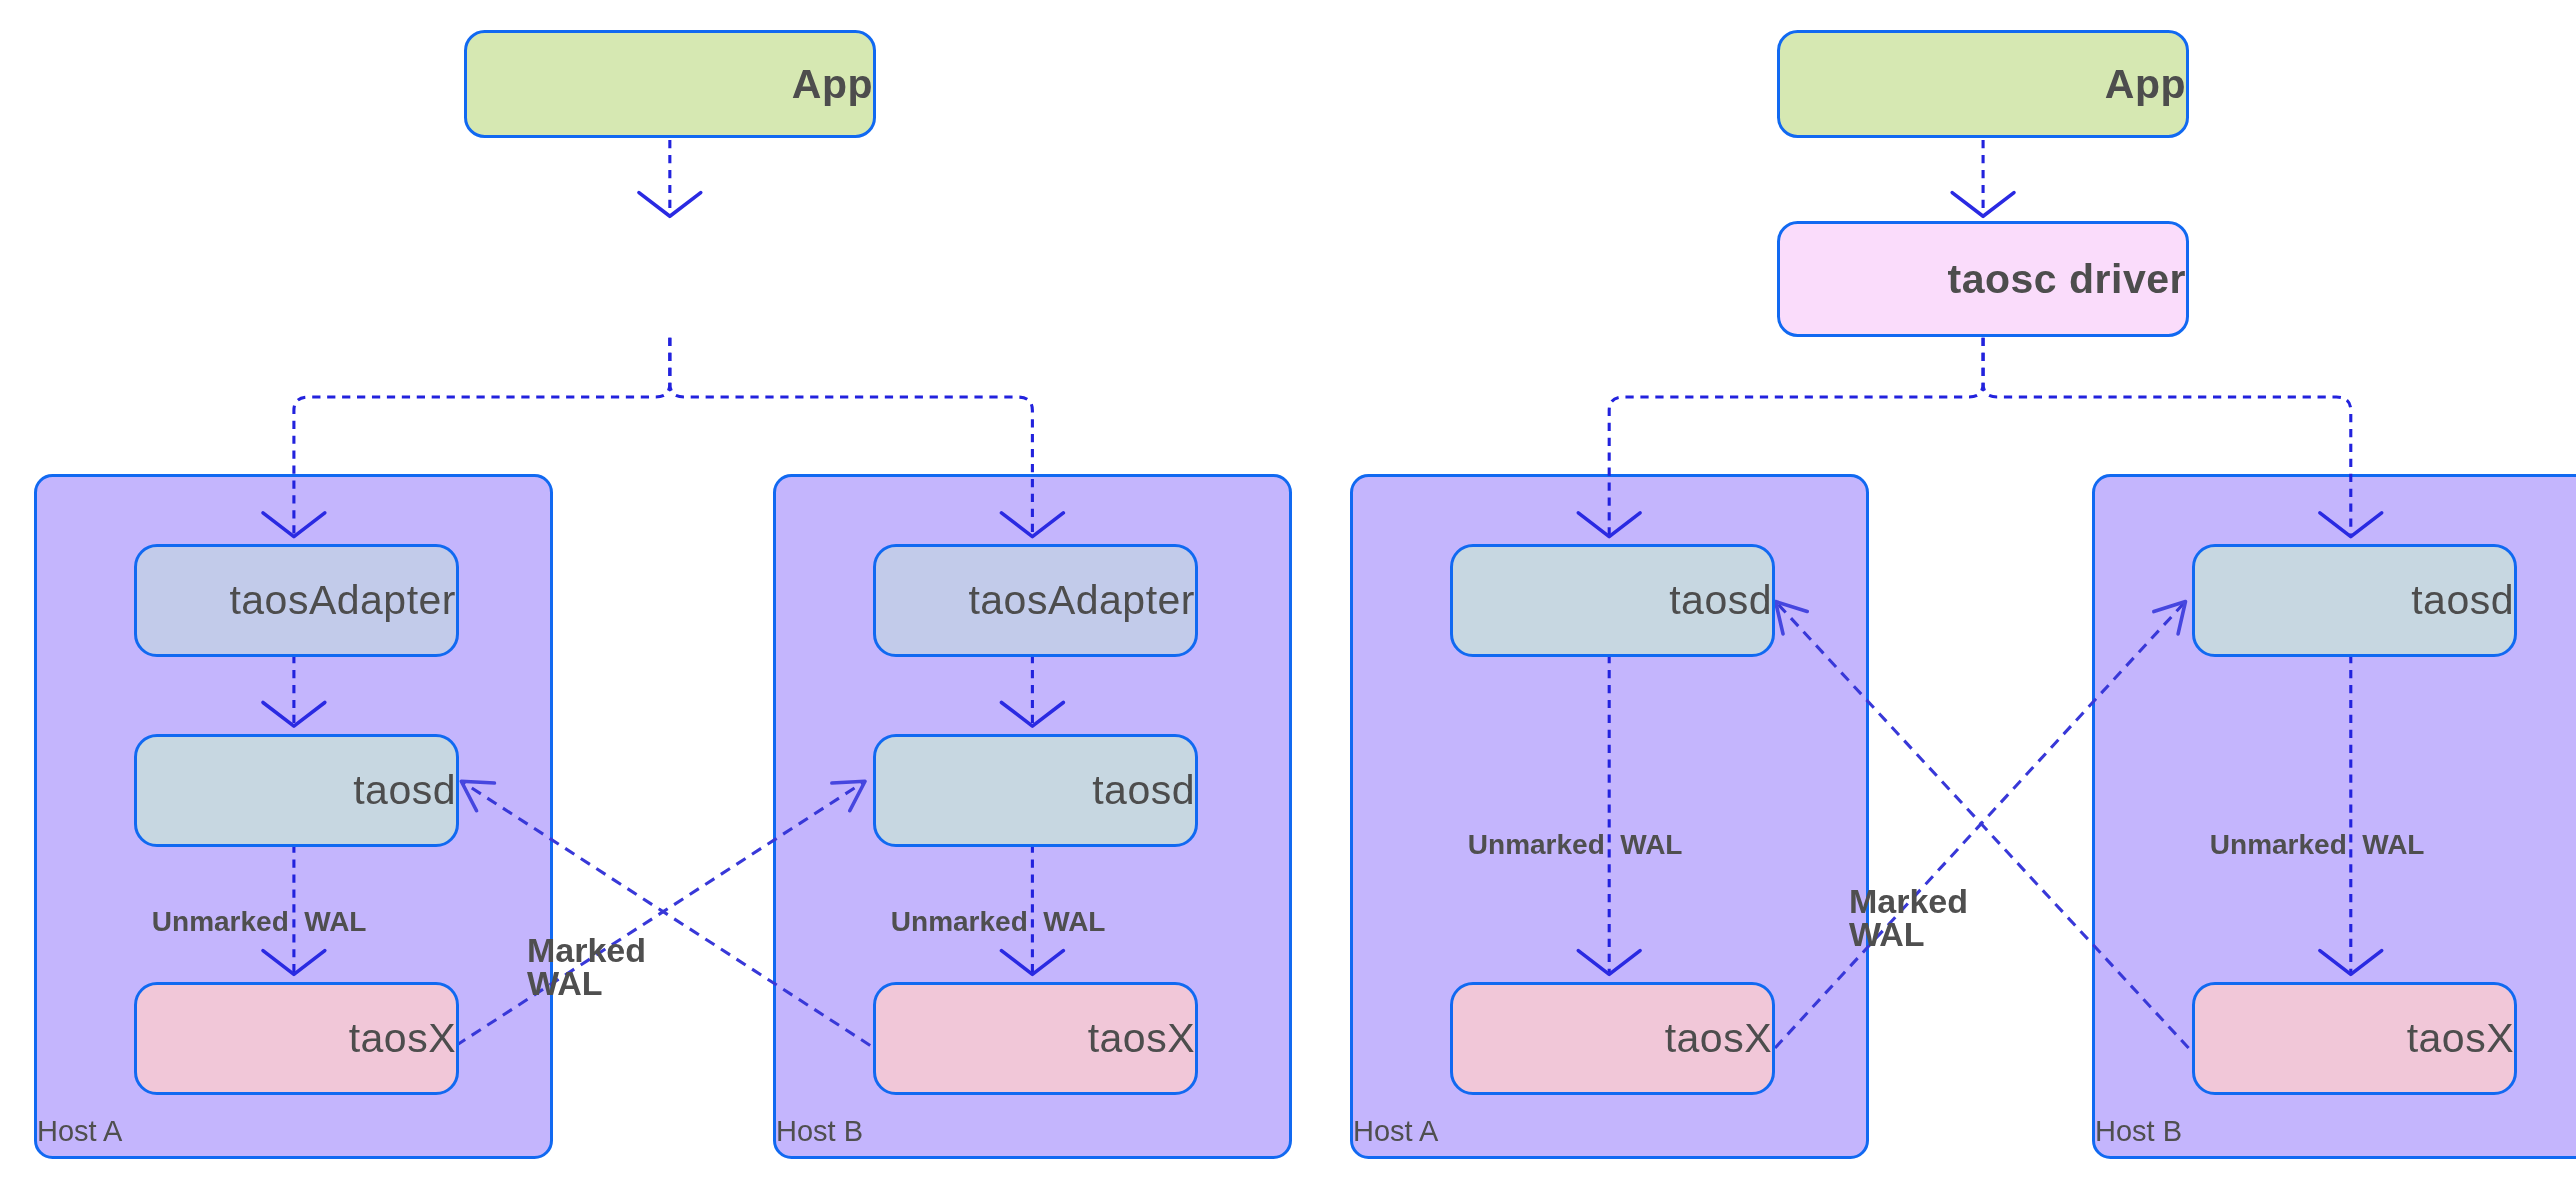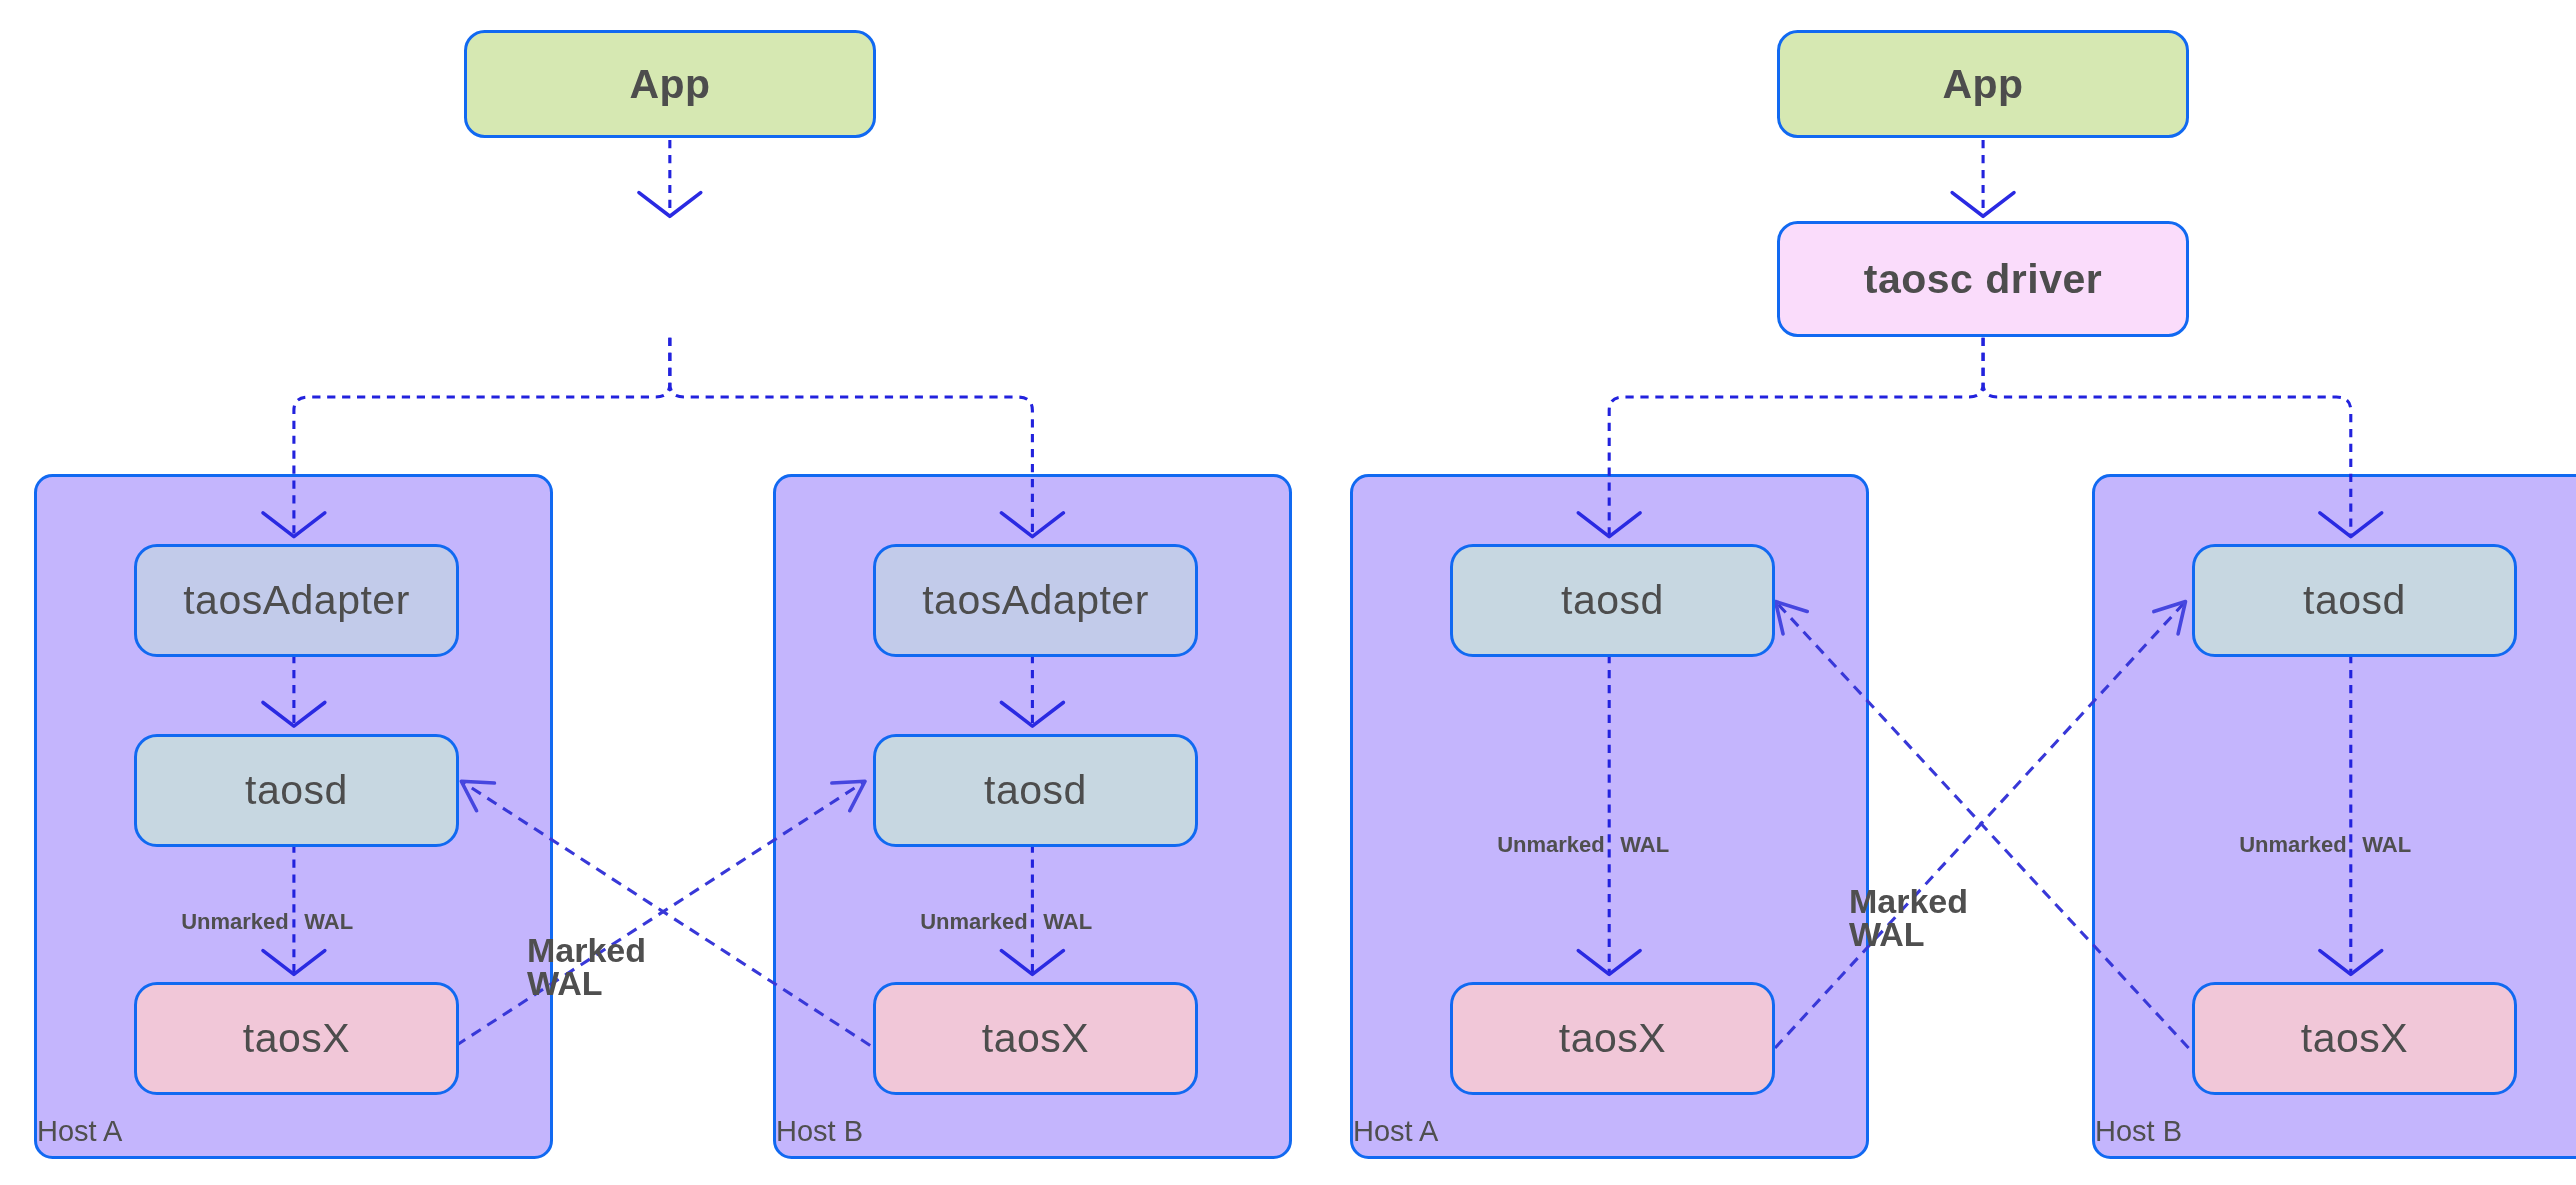--- a/index.html
+++ b/index.html
@@ -2,21 +2,21 @@
 <html style="font-size:8.2px"><head>
 <meta charset="utf-8">
 <style>
   html,body{margin:0;padding:0;background:#ffffff;}
   #canvas{
     position:relative;width:2621px;height:1185px;background:#ffffff;overflow:hidden;
     font-family:"Liberation Sans","DejaVu Sans",sans-serif;color:#4d4d4d;
   }
   
   .node{
-    position:absolute;display:flex;align-items:center;justify-content:center;
+    position:absolute;display:flex;align-items:center;justify-content:flex-end;
     border:3.1px solid #1169f1;box-sizing:border-box;z-index:5;
     font-size:41px;color:#4d4d4d;letter-spacing:0.5px;white-space:nowrap;
   }
   .top-box{width:412px;height:108px;border-radius:20.6px;font-weight:700;}
   .green{background:#d6e8b2;}
   .magenta{background:#fadcfb;height:116px;}
   .host{
     position:absolute;width:519px;height:685px;border-radius:18.5px;
     border:3.1px solid #1169f1;background:#c4b5fd;box-sizing:border-box;
   }
@@ -28,21 +28,21 @@
   .taosd-pos{top:257px;}
   .taosx-pos{top:505px;}
   
   .host-label{
     position:absolute;left:0;right:0;top:638px;text-align:left;
     font-size:29px;color:#4f4f4f;z-index:5;
   }
   .wal-label{
     position:absolute;left:79px;width:361px;height:36px;z-index:5;
     display:grid;grid-template-columns:1fr 1fr;column-gap:15.5px;align-items:center;
-    font-size:22px;font-weight:700;color:#4f4f4f;white-space:nowrap;
+    font-size:28px;font-weight:700;color:#4f4f4f;white-space:nowrap;
   }
   .wal-label .w1{text-align:right;}
   .wal-label .w2{text-align:left;}
   .wal-left{top:427px;}
   .wal-right{top:350px;}
   .marked-label{
     position:absolute;width:258px;z-index:5;text-align:left;
     font-size:34px;font-weight:700;line-height:33px;color:#4f4f4f;
   }
   

